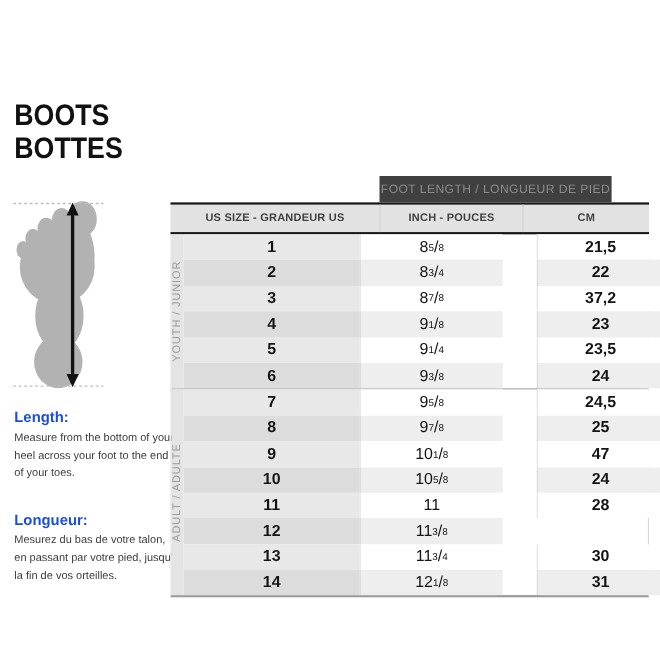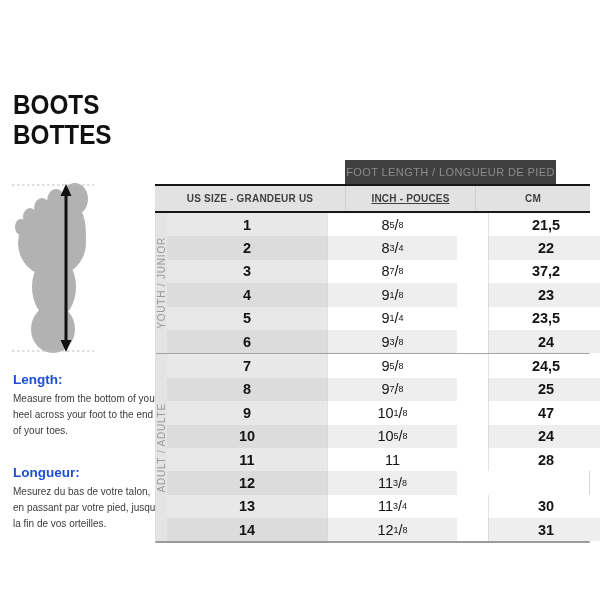--- a/index.html
+++ b/index.html
@@ -29,21 +29,21 @@
   }
   .header-row{
     display:flex;height:25px;background:#e2e2e2;
     border-top:2px solid #161616;border-bottom:2px solid #161616;
   }
   .header-cell{
     display:flex;align-items:center;justify-content:center;
     font-weight:700;font-size:10px;color:#404040;letter-spacing:0.2px;text-align:right;
   }
   .hc-size{width:190px;}
-  .hc-inch{width:130px;border-left:1px solid #cfcfcf;box-sizing:border-box;text-decoration:underline;}
+  .hc-inch{width:130px;border-left:1px solid #cfcfcf;box-sizing:border-box;}
   .hc-cm{width:115px;border-left:1px solid #cfcfcf;box-sizing:border-box;}
   .tbody{border-bottom:2px solid #9b9b9b;border-left:1px solid #dedede;border-right:1px solid #d6d6d6;box-sizing:border-box;}
   .section{display:flex;}
   .section + .section{border-top:1.5px solid #a4a4a4;}
   .group-col{
     width:30px;background:#e4e4e4;position:relative;
     display:flex;align-items:center;justify-content:center;
   }
   .group-label{
     writing-mode:vertical-rl;transform:rotate(180deg);

